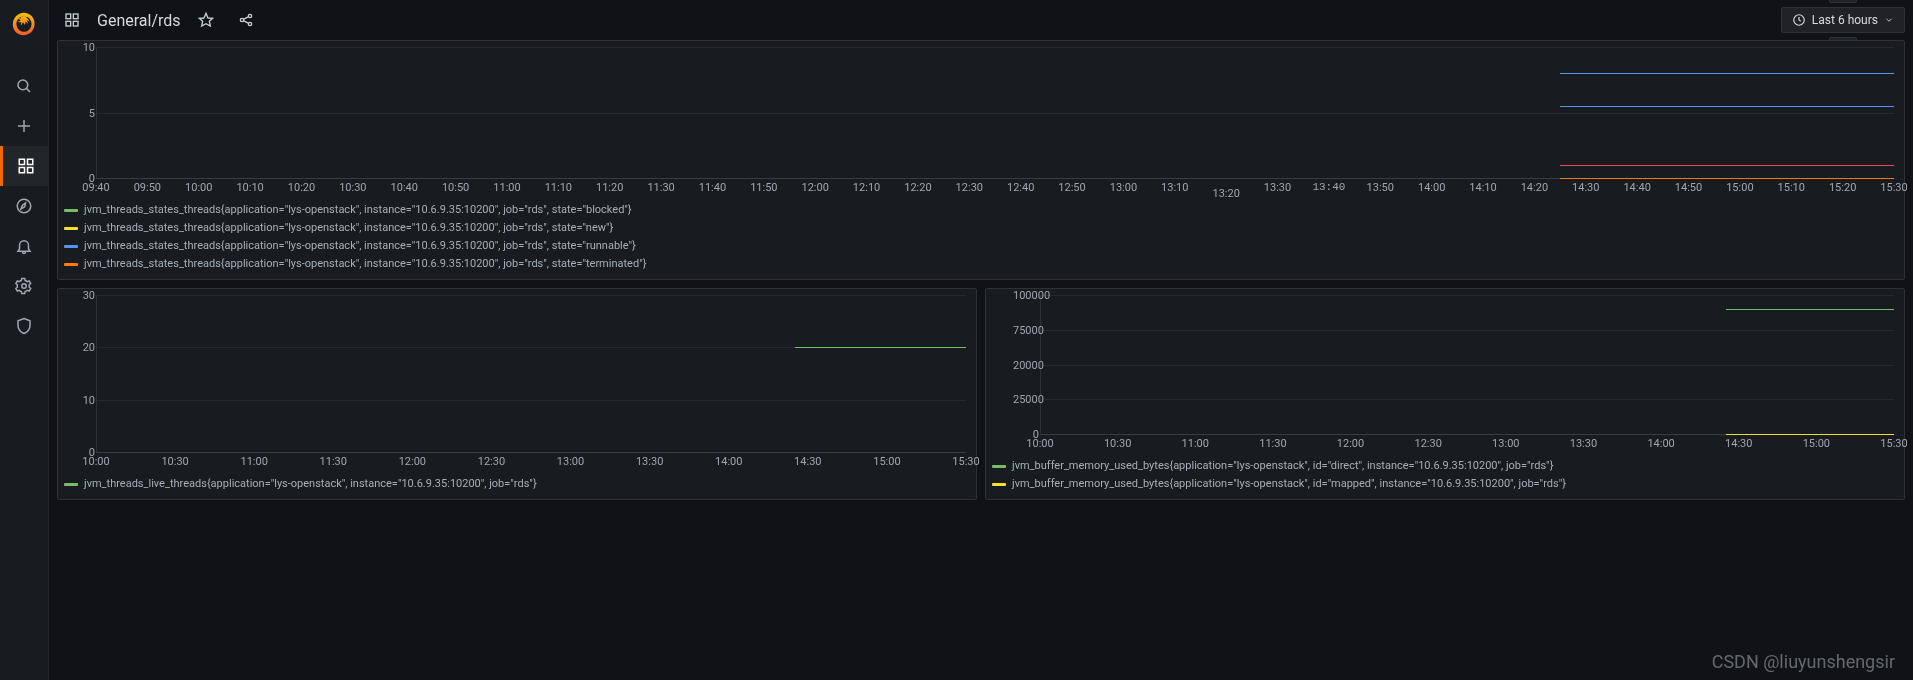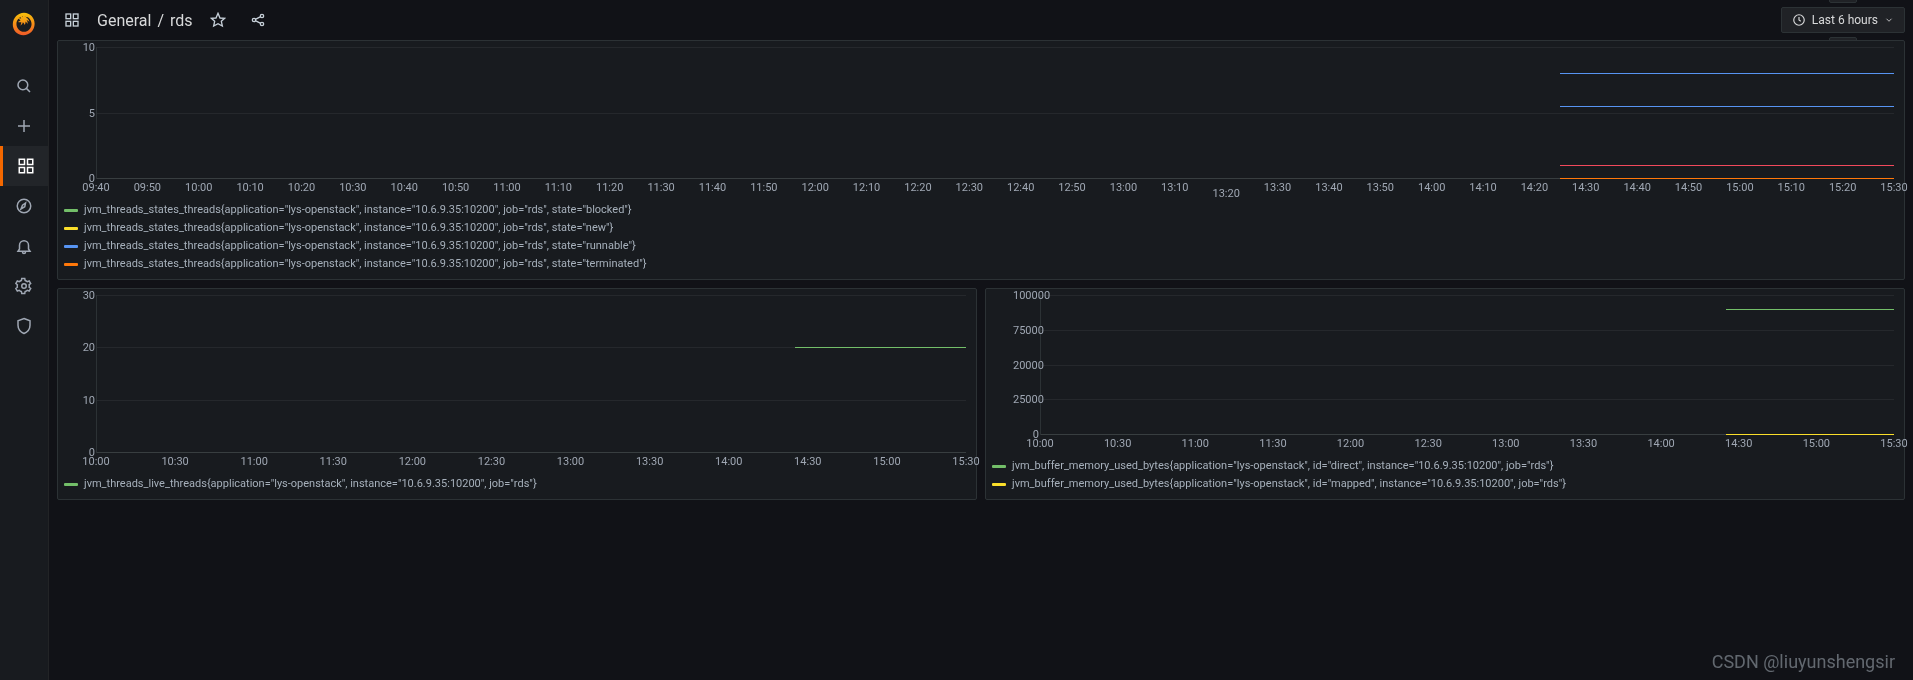--- a/index.html
+++ b/index.html
@@ -44,21 +44,21 @@
 
     .toolbar {
       height: 40px;
       display: flex; align-items: center;
       padding: 0 8px;
       gap: 6px;
     }
     .toolbar-left { display: flex; align-items: center; gap: 10px; flex: 1; }
     .toolbar-right { display: flex; align-items: center; gap: 4px; flex-direction: column; }
     .breadcrumb {
-      display: flex; align-items: flex-end; gap: 6px;
+      display: flex; align-items: flex-end; 
       font-size: 16px; color: #d8d9da; font-weight: 400;
     }
     .breadcrumb a { color: #d8d9da; text-decoration: none; }
     .icon-btn {
       height: 26px; min-width: 26px;
       display: inline-flex; align-items: center; justify-content: center;
       background: transparent; border: 1px solid transparent;
       border-radius: 2px; color: #c7d0d9; cursor: pointer;
       padding: 0 6px;
     }
@@ -331,21 +331,21 @@
               <span style="left: 40%;">12:00</span>
               <span style="left: 42.8571%;">12:10</span>
               <span style="left: 45.7143%;">12:20</span>
               <span style="left: 48.5714%;">12:30</span>
               <span style="left: 51.4286%;">12:40</span>
               <span style="left: 54.2857%;">12:50</span>
               <span style="left: 57.1429%;">13:00</span>
               <span style="left: 60%;">13:10</span>
               <span style="left: 62.8571%; margin-top: 6px;">13:20</span>
               <span style="left: 65.7143%;">13:30</span>
-              <span style="left: 68.5714%;">13:40</span>
+              <span style="left: 68.5714%; font-family: Liberation Mono, monospace;">13:40</span>
               <span style="left: 71.4286%;">13:50</span>
               <span style="left: 74.2857%;">14:00</span>
               <span style="left: 77.1429%;">14:10</span>
               <span style="left: 80%;">14:20</span>
               <span style="left: 82.8571%;">14:30</span>
               <span style="left: 85.7143%;">14:40</span>
               <span style="left: 88.5714%;">14:50</span>
               <span style="left: 91.4286%;">15:00</span>
               <span style="left: 94.2857%;">15:10</span>
               <span style="left: 97.1429%;">15:20</span>

